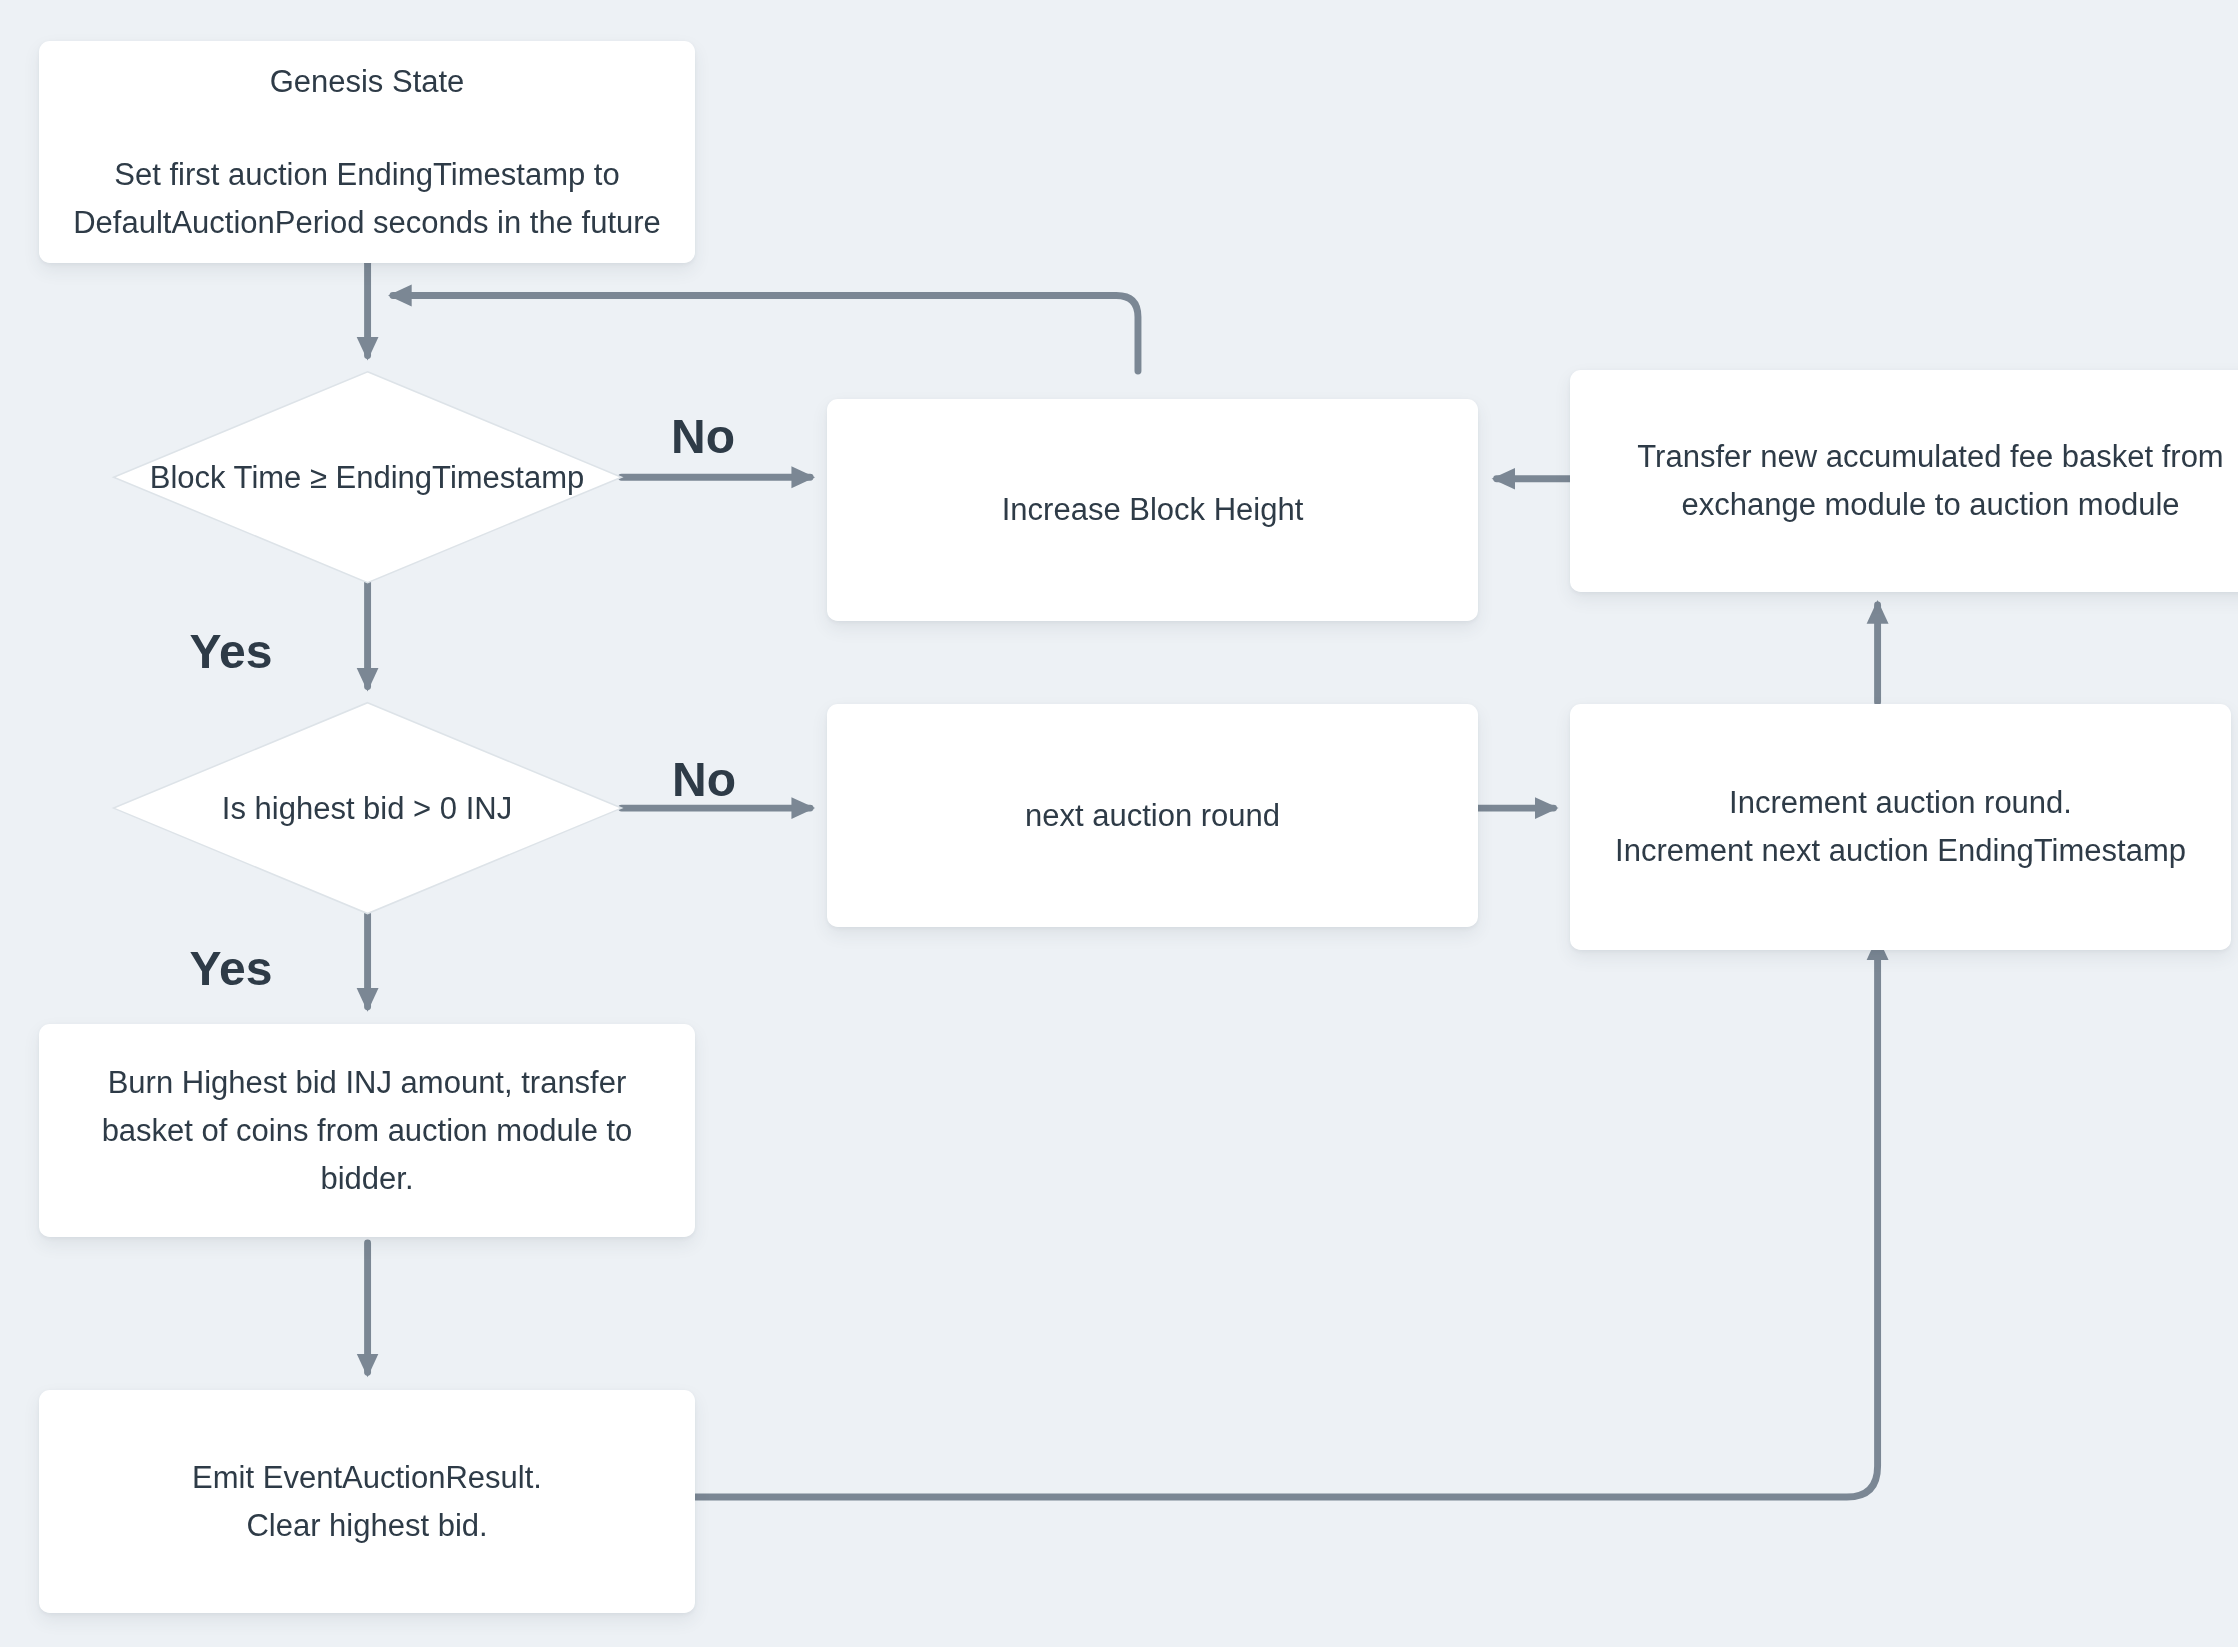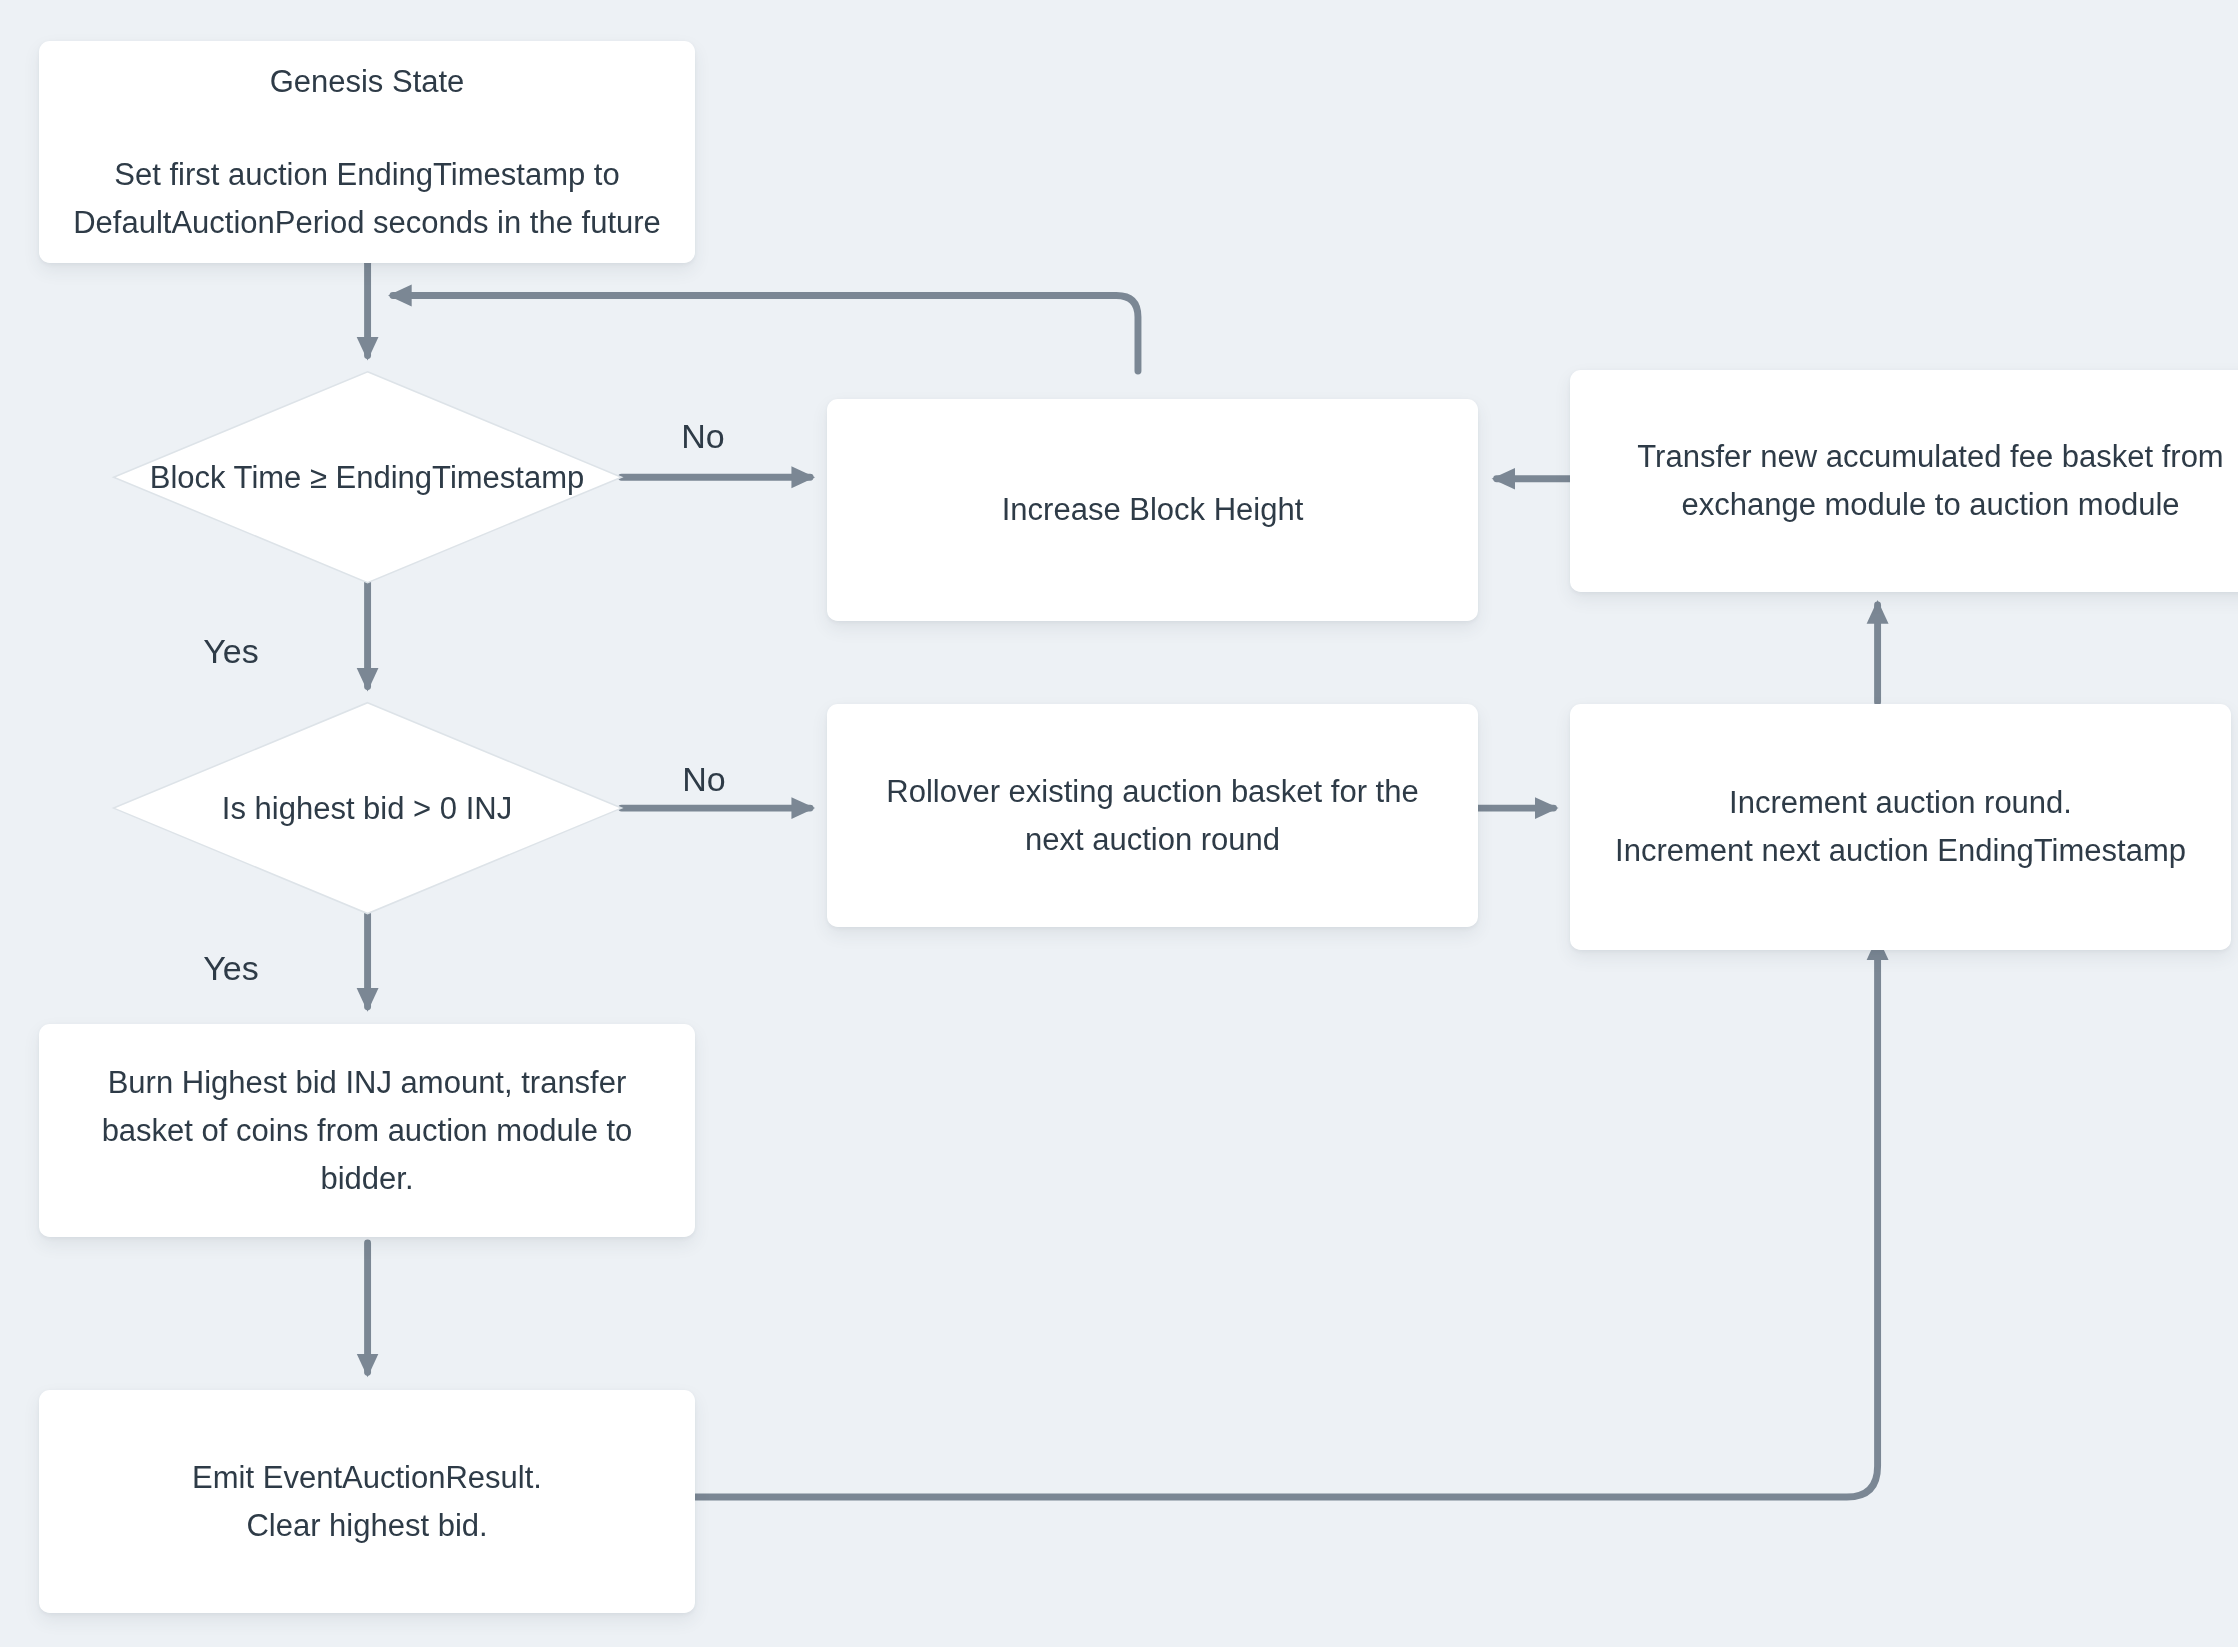--- a/index.html
+++ b/index.html
@@ -50,22 +50,22 @@
     position:absolute;
     display:flex;
     align-items:center;
     justify-content:center;
     text-align:left;
     font-size:31px;
   }
   .edge-label{
     position:absolute;
     transform:translate(-50%,-50%);
-    font-size:34px;
-    font-weight:400;
+    font-size:48px;
+    font-weight:700;
     color:var(--text);
   }
 </style>
 </head>
 <body>
 
 <div class="canvas">
 
   <svg class="edges" viewBox="0 0 2908 2140">
     <defs>
@@ -109,21 +109,20 @@
   <div class="node" style="left:1570px;top:370px;width:661px;height:222px;padding-left:30px;">
     <div class="line">Transfer new accumulated fee basket from</div>
     <div class="line">exchange module to auction module</div>
   </div>
 
   <div class="diamond-text" style="left:113px;top:703px;width:508px;height:211px;">
     <div class="line">Is highest bid &gt; 0 INJ</div>
   </div>
 
   <div class="node" style="left:827px;top:704px;width:651px;height:223px;">
-    <div class="line">Rollover existing auction basket for the</div>
     <div class="line">next auction round</div>
   </div>
 
   <div class="node" style="left:1570px;top:704px;width:661px;height:246px;">
     <div class="line">Increment auction round.</div>
     <div class="line">Increment next auction EndingTimestamp</div>
   </div>
 
   <div class="node" style="left:39px;top:1024px;width:656px;height:213px;">
     <div class="line">Burn Highest bid INJ amount, transfer</div>

